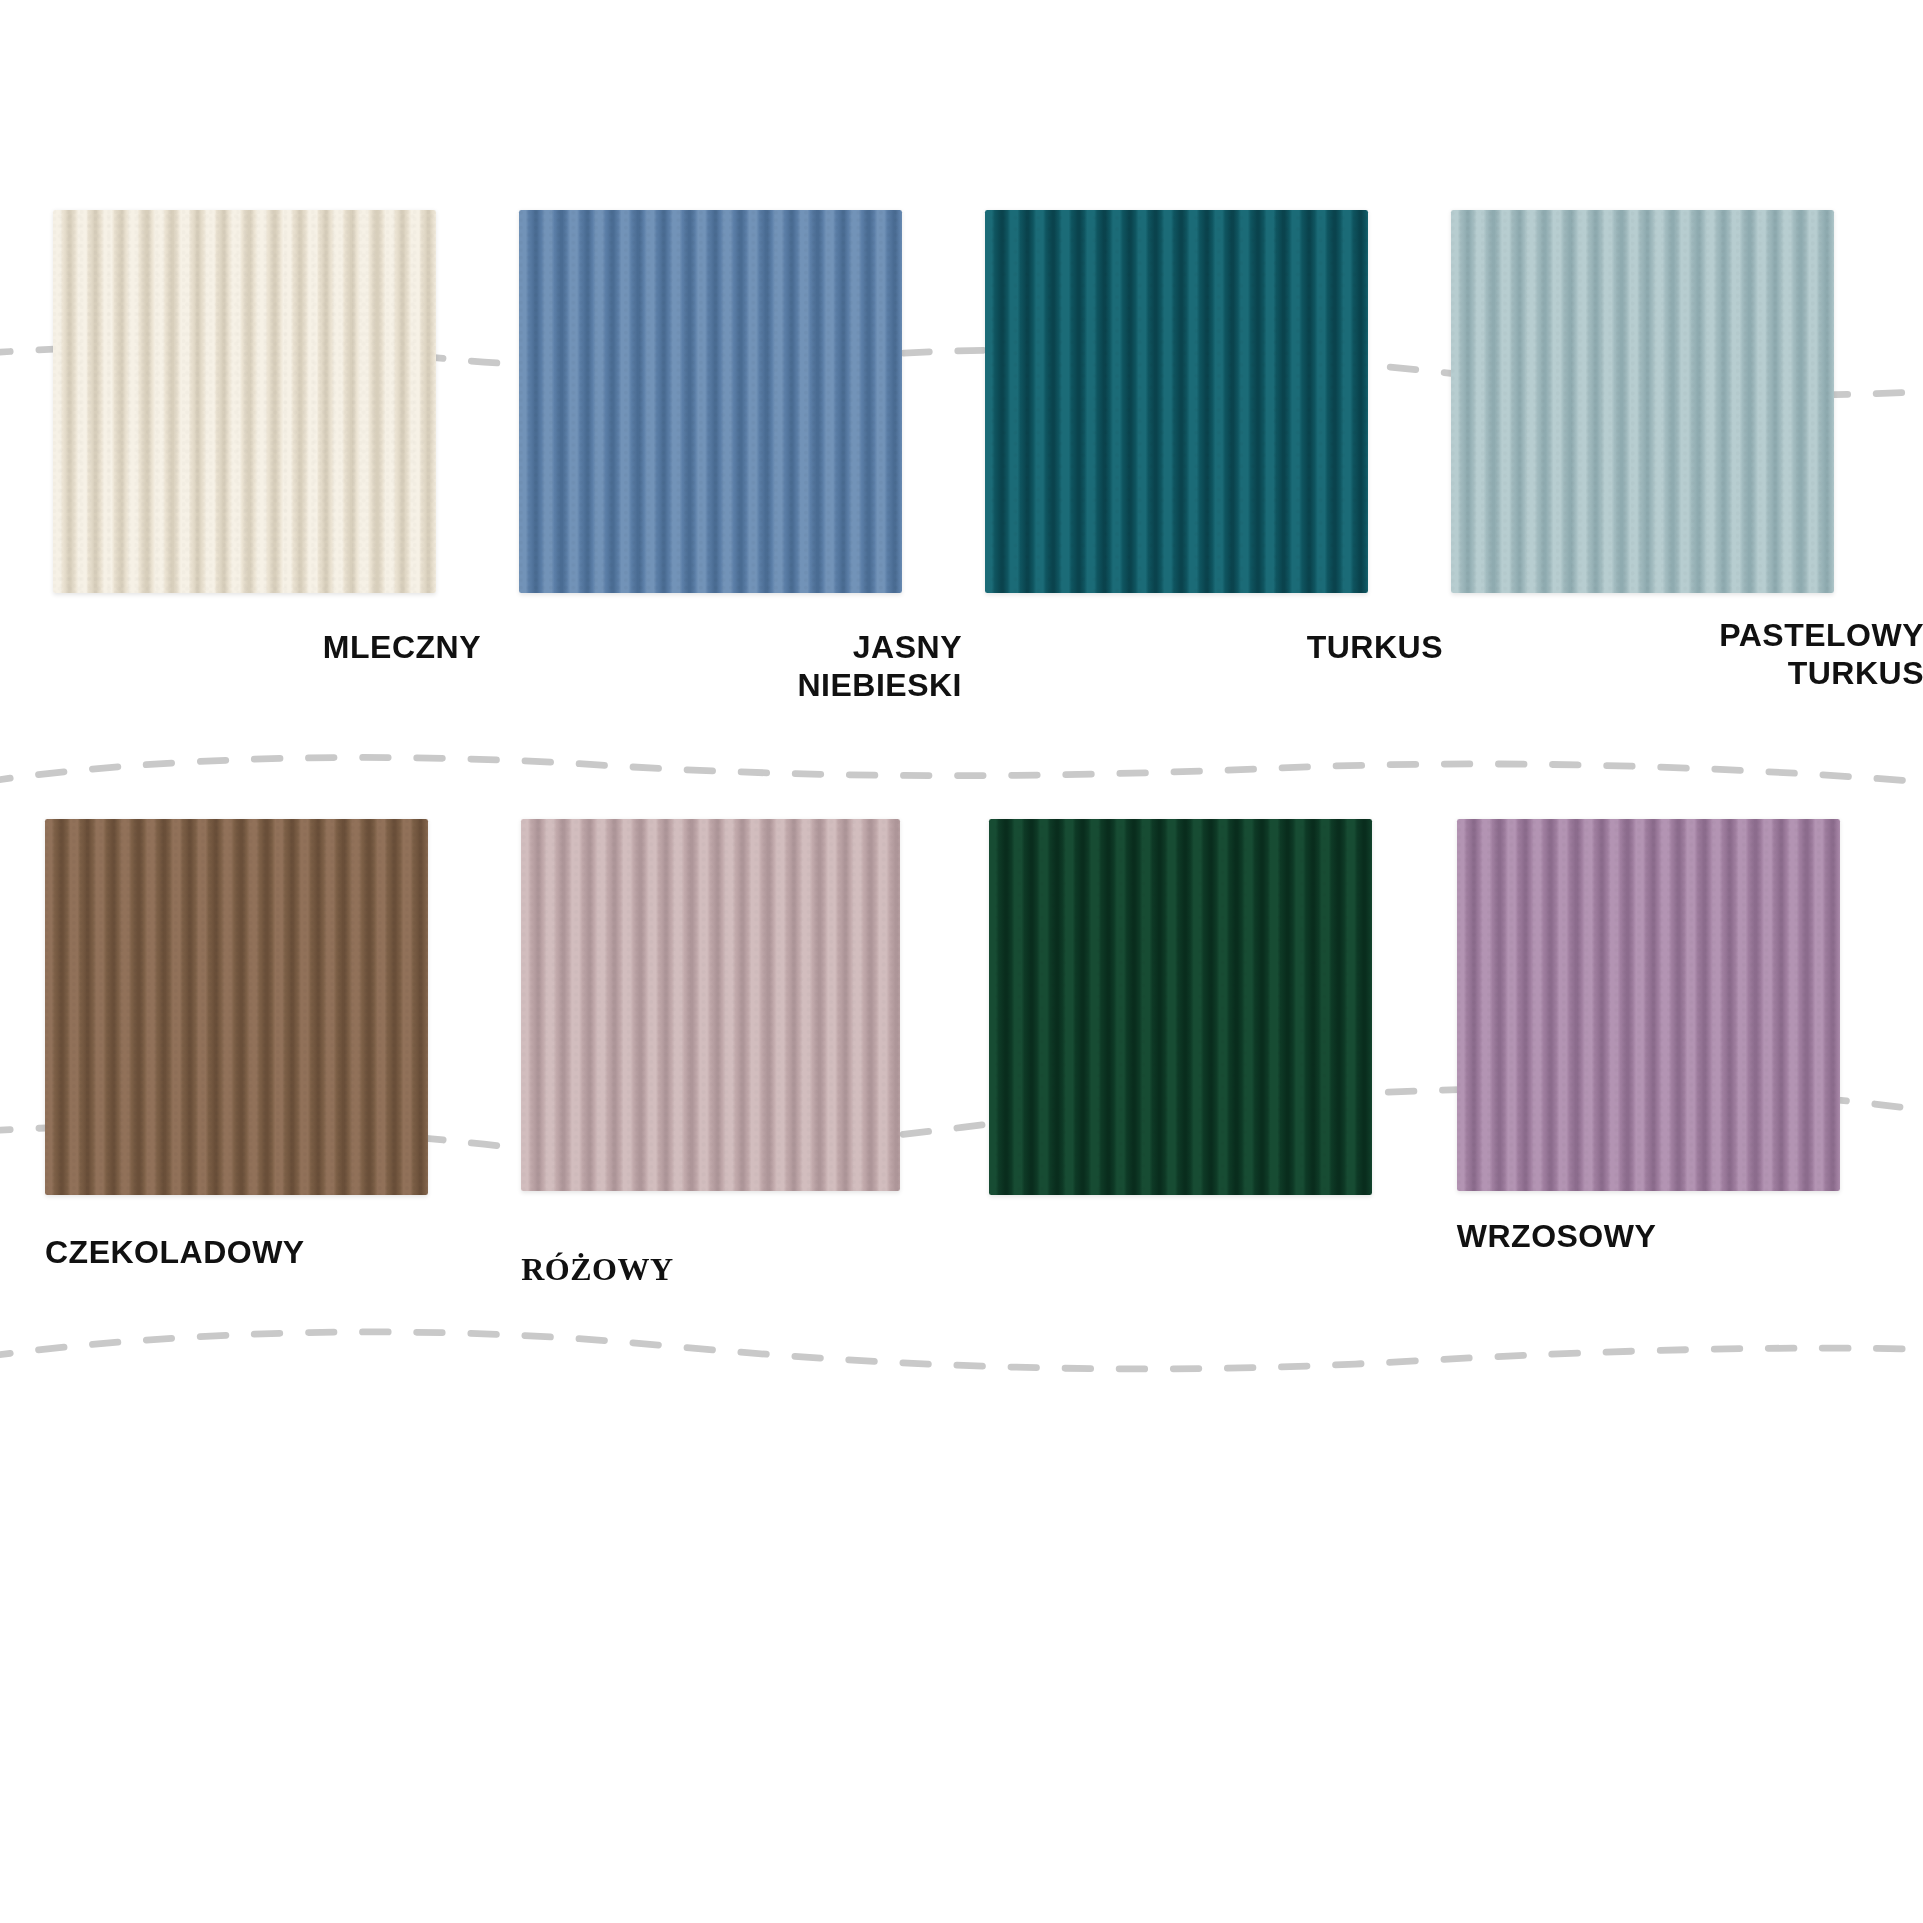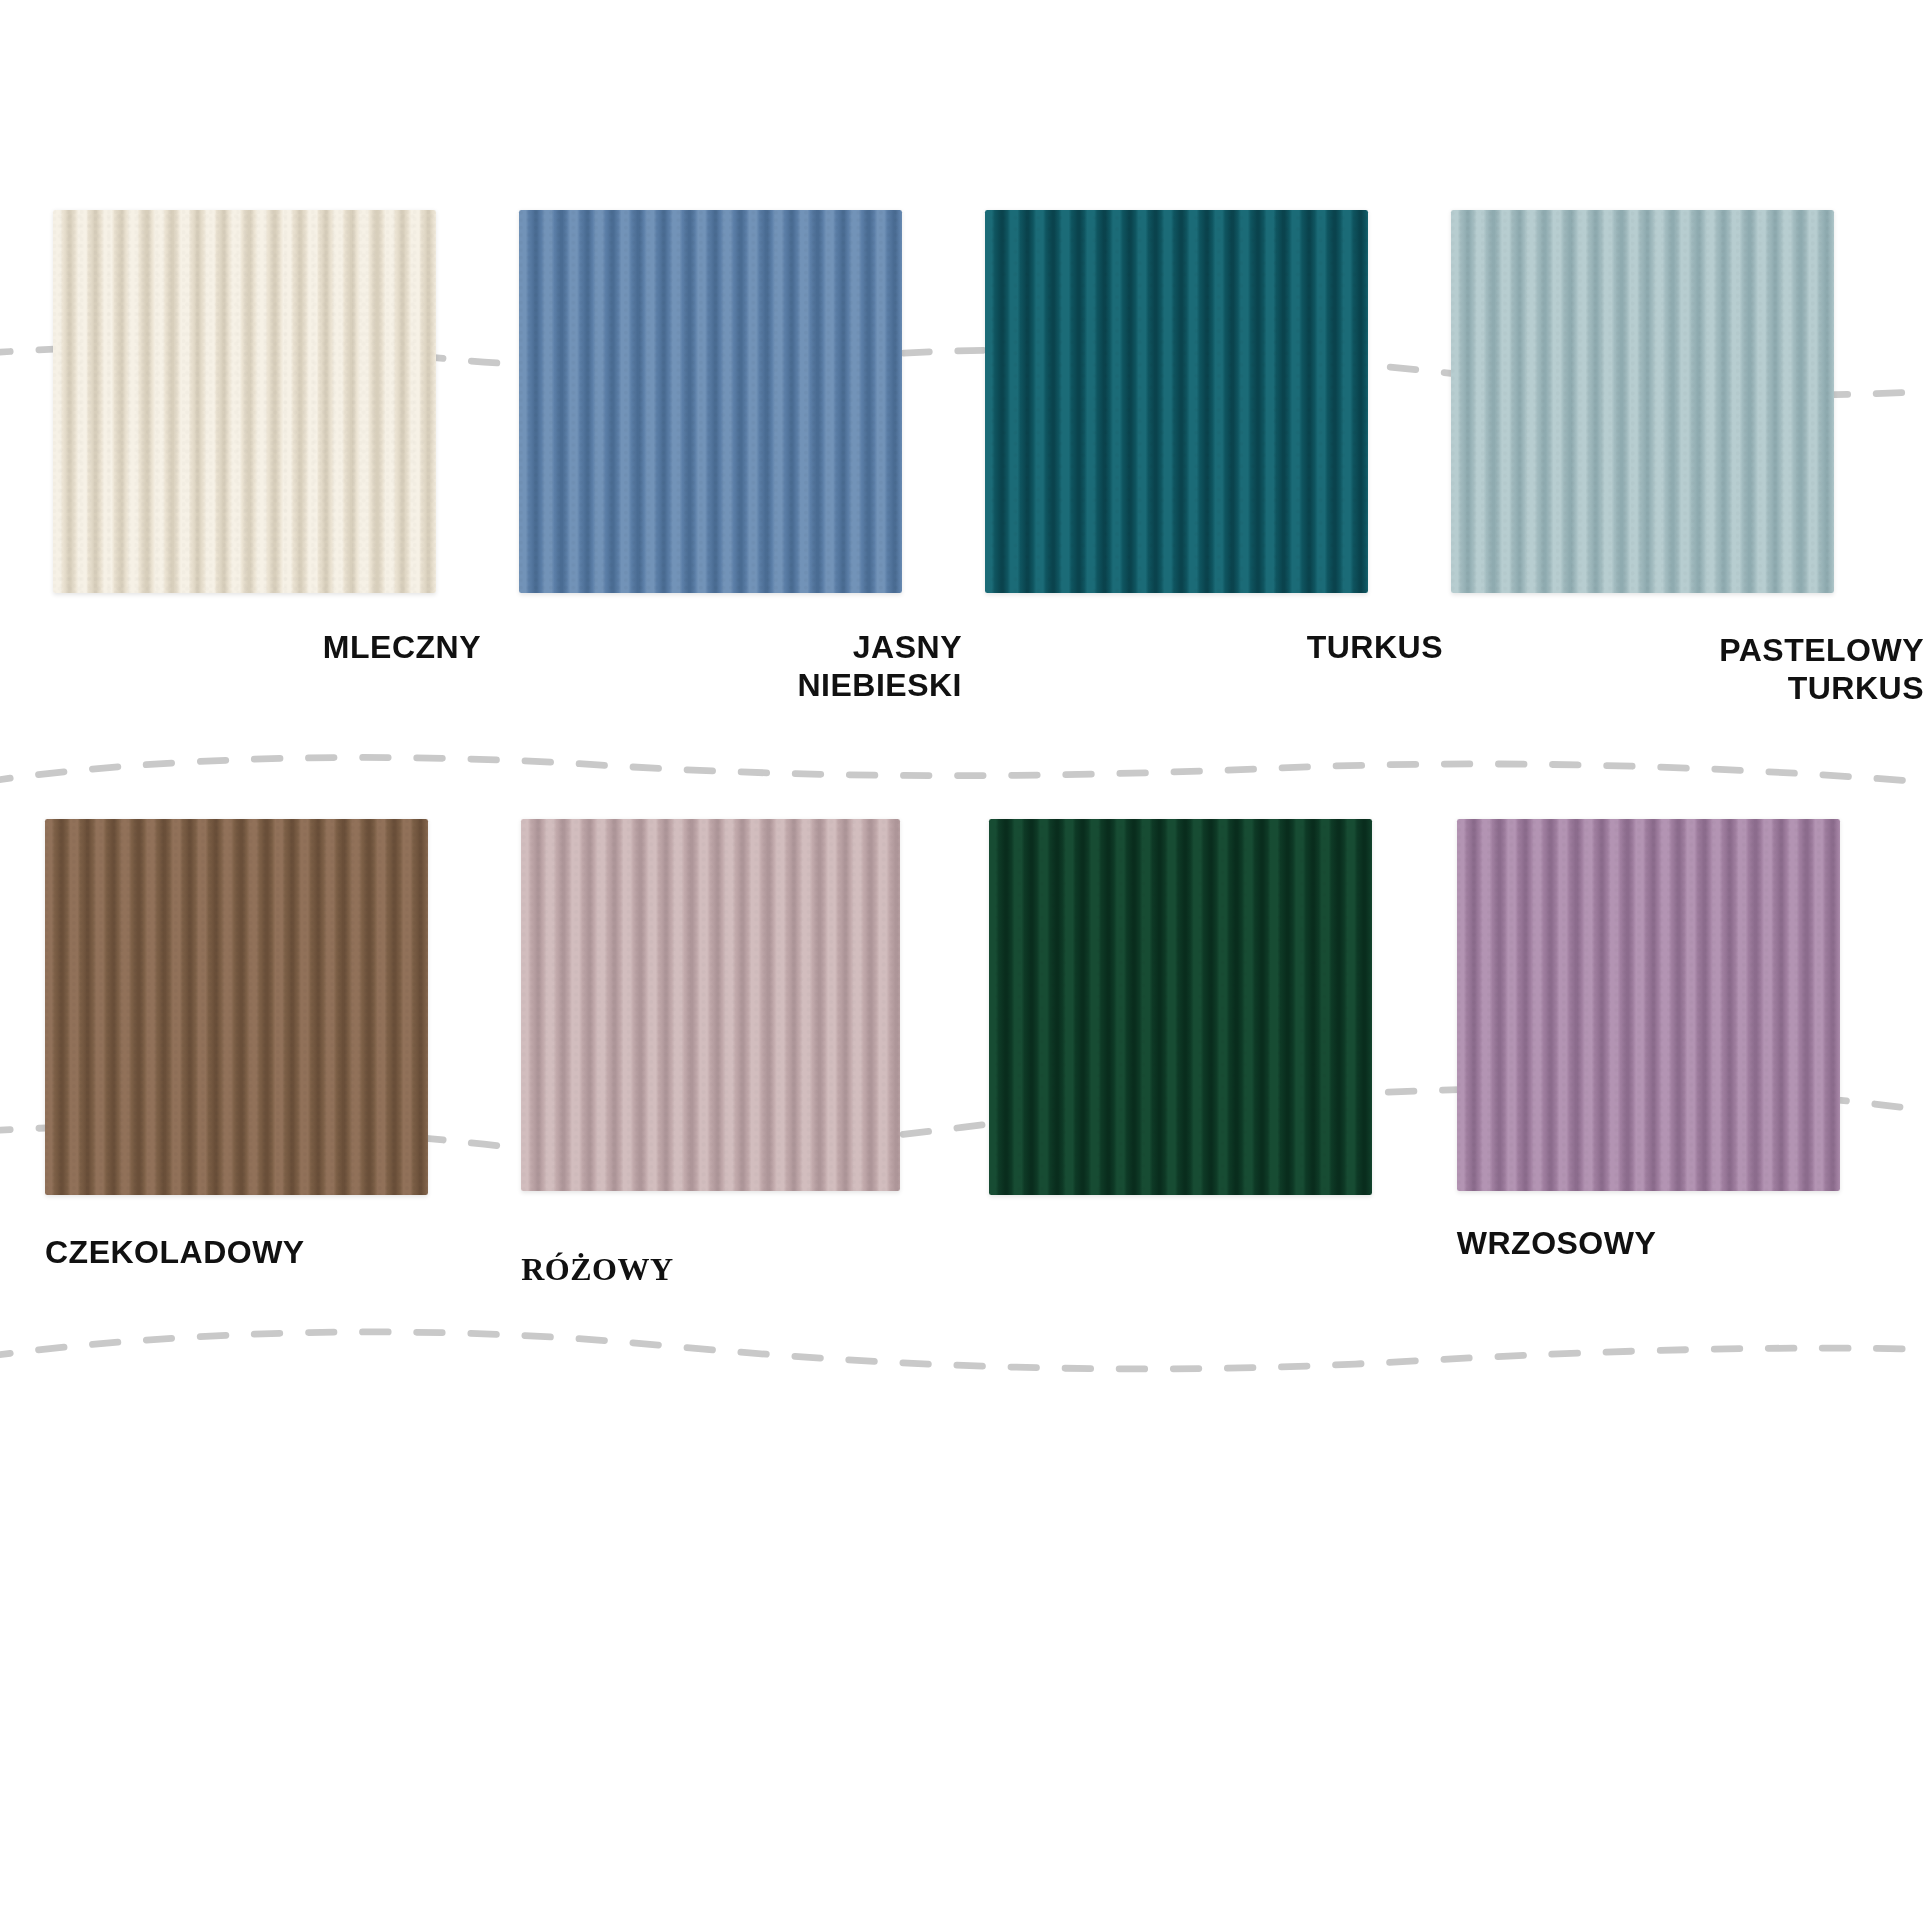--- a/index.html
+++ b/index.html
@@ -152,21 +152,21 @@
                       #a3bcc0 9.8px,
                       #8fabb0 16px, #8fabb0 18px,
                       #a3bcc0 22.5px,
                       #b7cdd0 25.6px);
                   border-radius:2.3px;">
         <div class="grain" style="background:
                radial-gradient(circle at 20% 45%, rgba(0,0,0,0.06) 0 1.5px, transparent 2.3px),
                radial-gradient(circle at 65% 25%, rgba(255,255,255,0.08) 0 1.5px, transparent 2.3px);
                background-size: 7.5px 7.5px, 9.8px 9.8px;"></div>
       </div>
-      <div class="label" style="margin-top:39px;">
+      <div class="label" style="margin-top:24px;">
         <div>PASTELOWY</div>
         <div>TURKUS</div>
       </div>
     </div>
   </div>
 
   <div class="row" style="top:819px; height:526px;gap:8px;">
 
     <div class="cell" style="width:481px; padding-left:45px;">
       <div class="swatch" style="width:383px; height:376px;
@@ -229,19 +229,19 @@
                       #a07fa0 9.8px,
                       #8c6c8d 16px, #8c6c8d 18px,
                       #a07fa0 22.5px,
                       #b394b3 25.6px);
                   border-radius:2.3px;">
         <div class="grain" style="background:
                radial-gradient(circle at 25% 45%, rgba(0,0,0,0.06) 0 1.5px, transparent 2.3px),
                radial-gradient(circle at 72% 28%, rgba(255,255,255,0.07) 0 1.5px, transparent 2.3px);
                background-size: 7.5px 7.5px, 10.5px 10.5px;"></div>
       </div>
-      <div class="label" style="margin-top:34px;">WRZOSOWY</div>
+      <div class="label" style="margin-top:27px;">WRZOSOWY</div>
     </div>
   </div>
 
 
 </div>
 
 
 </body></html>

